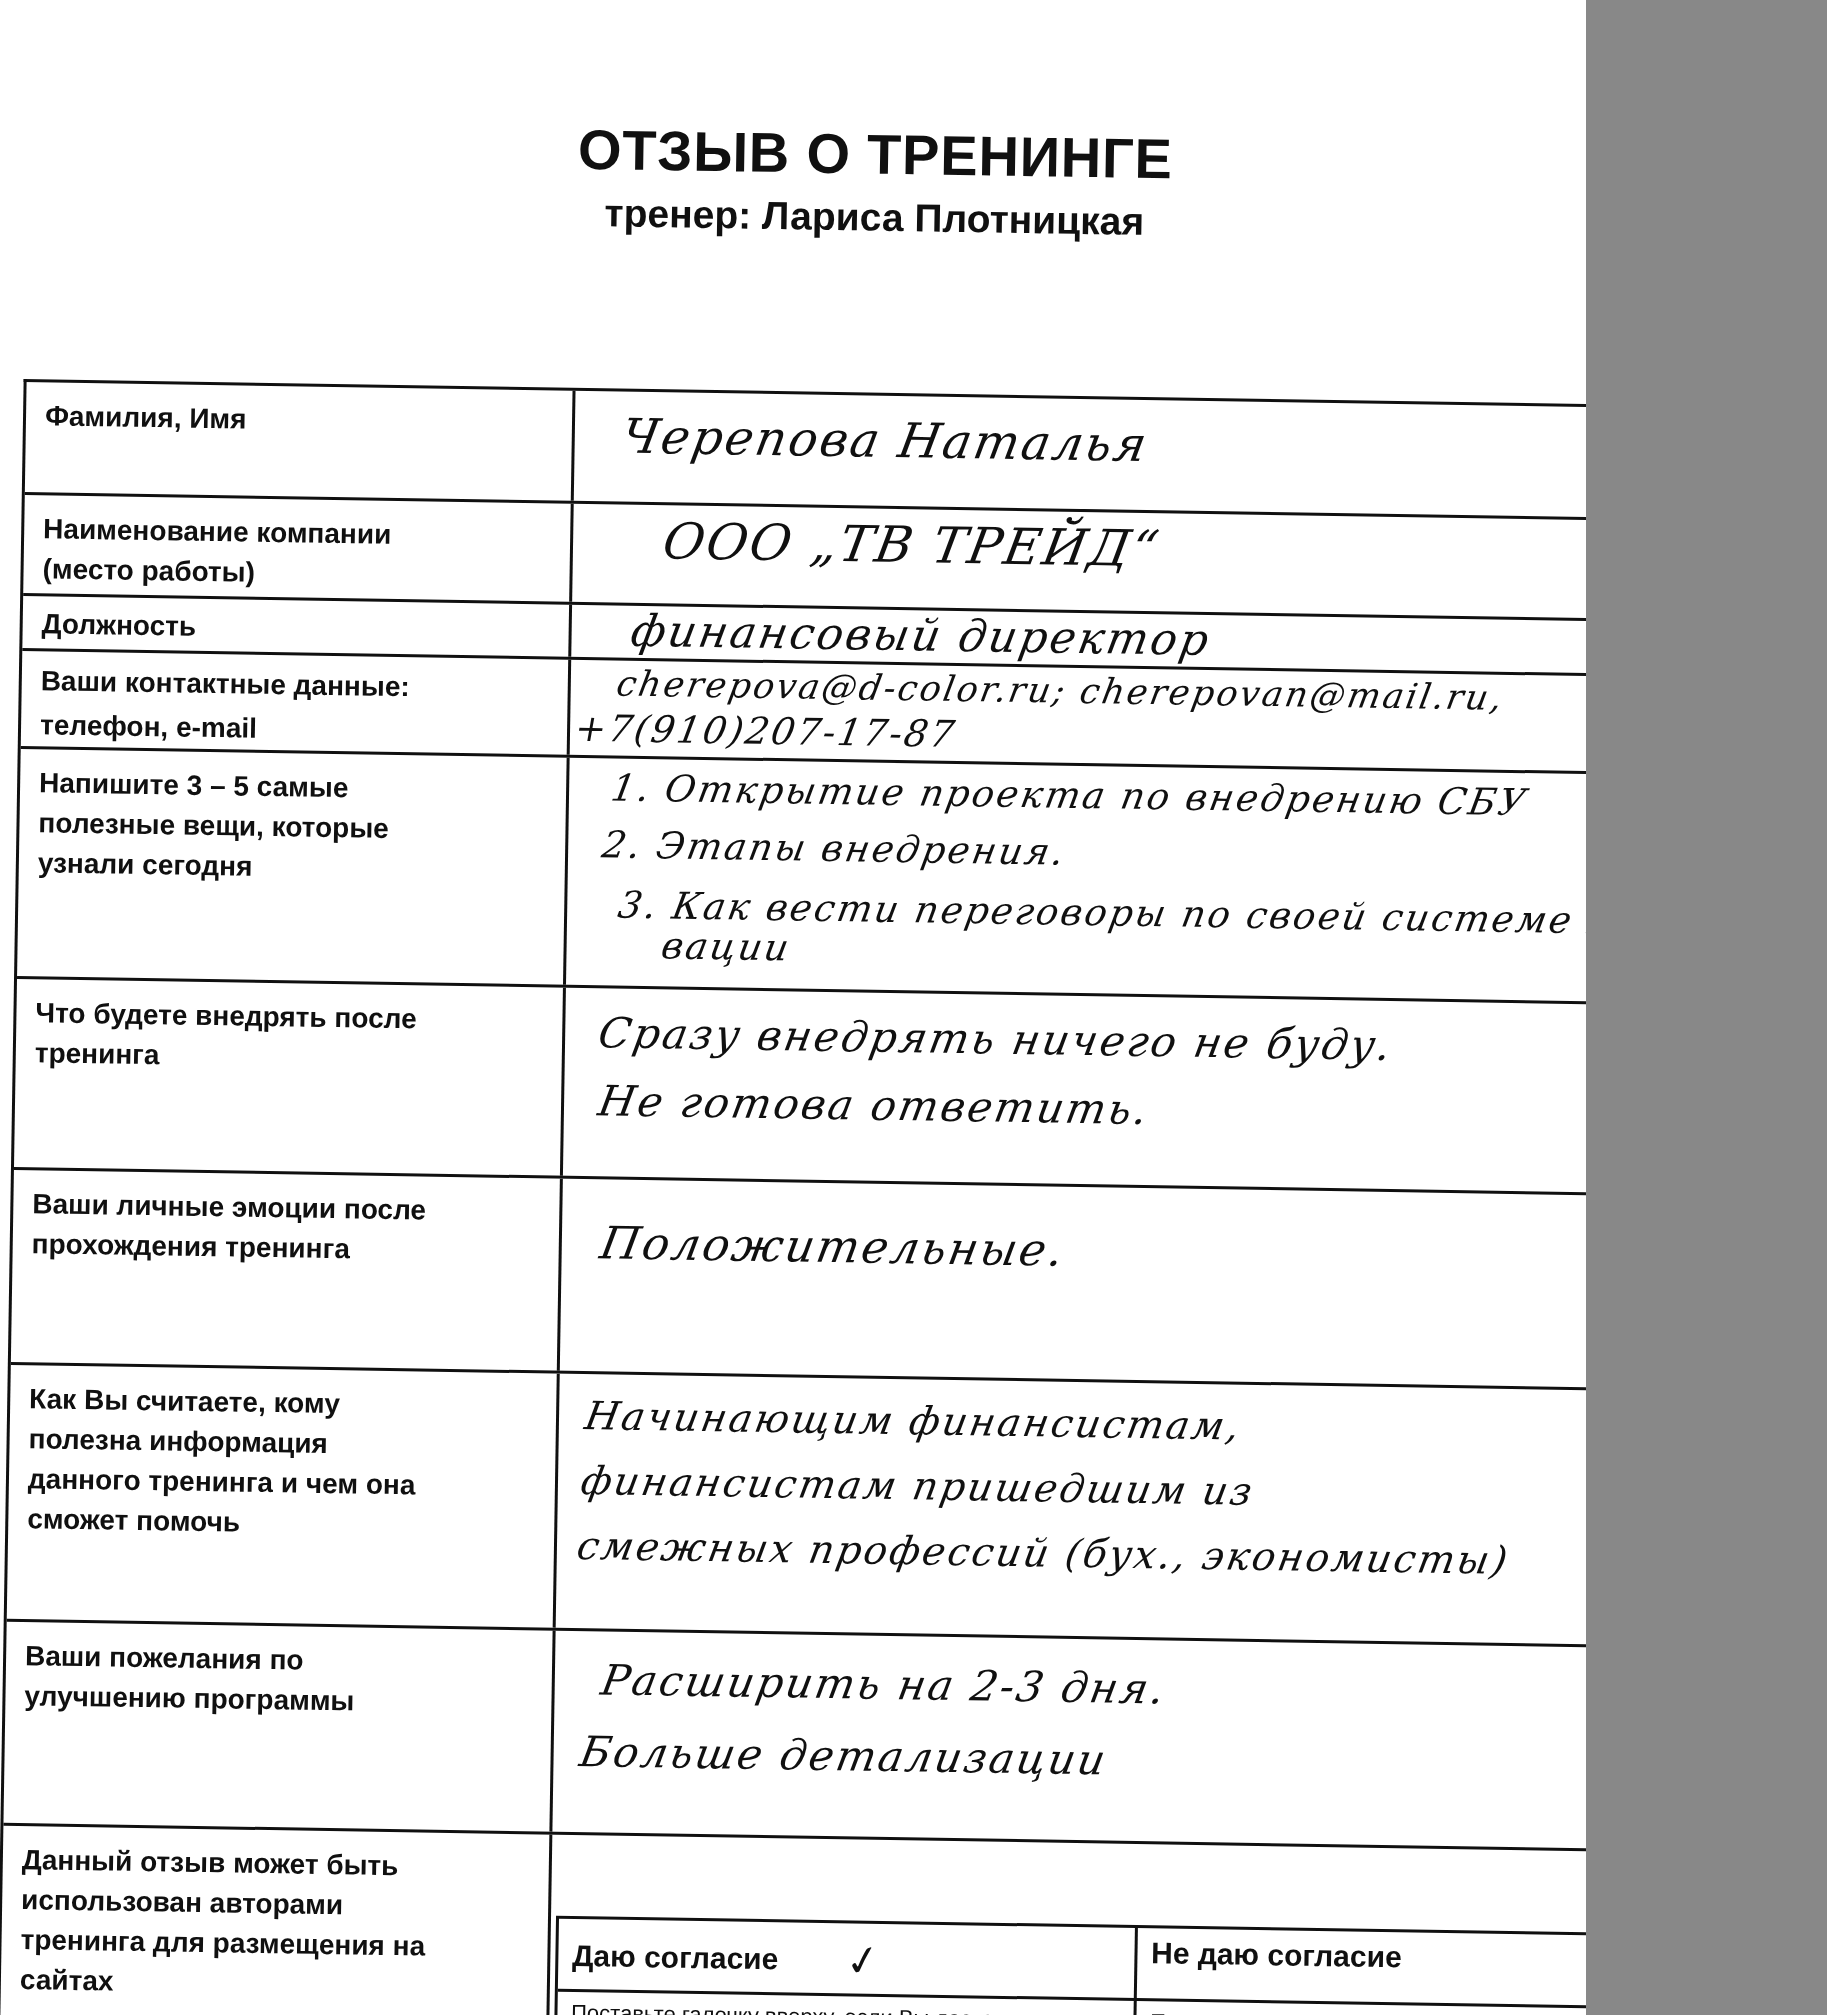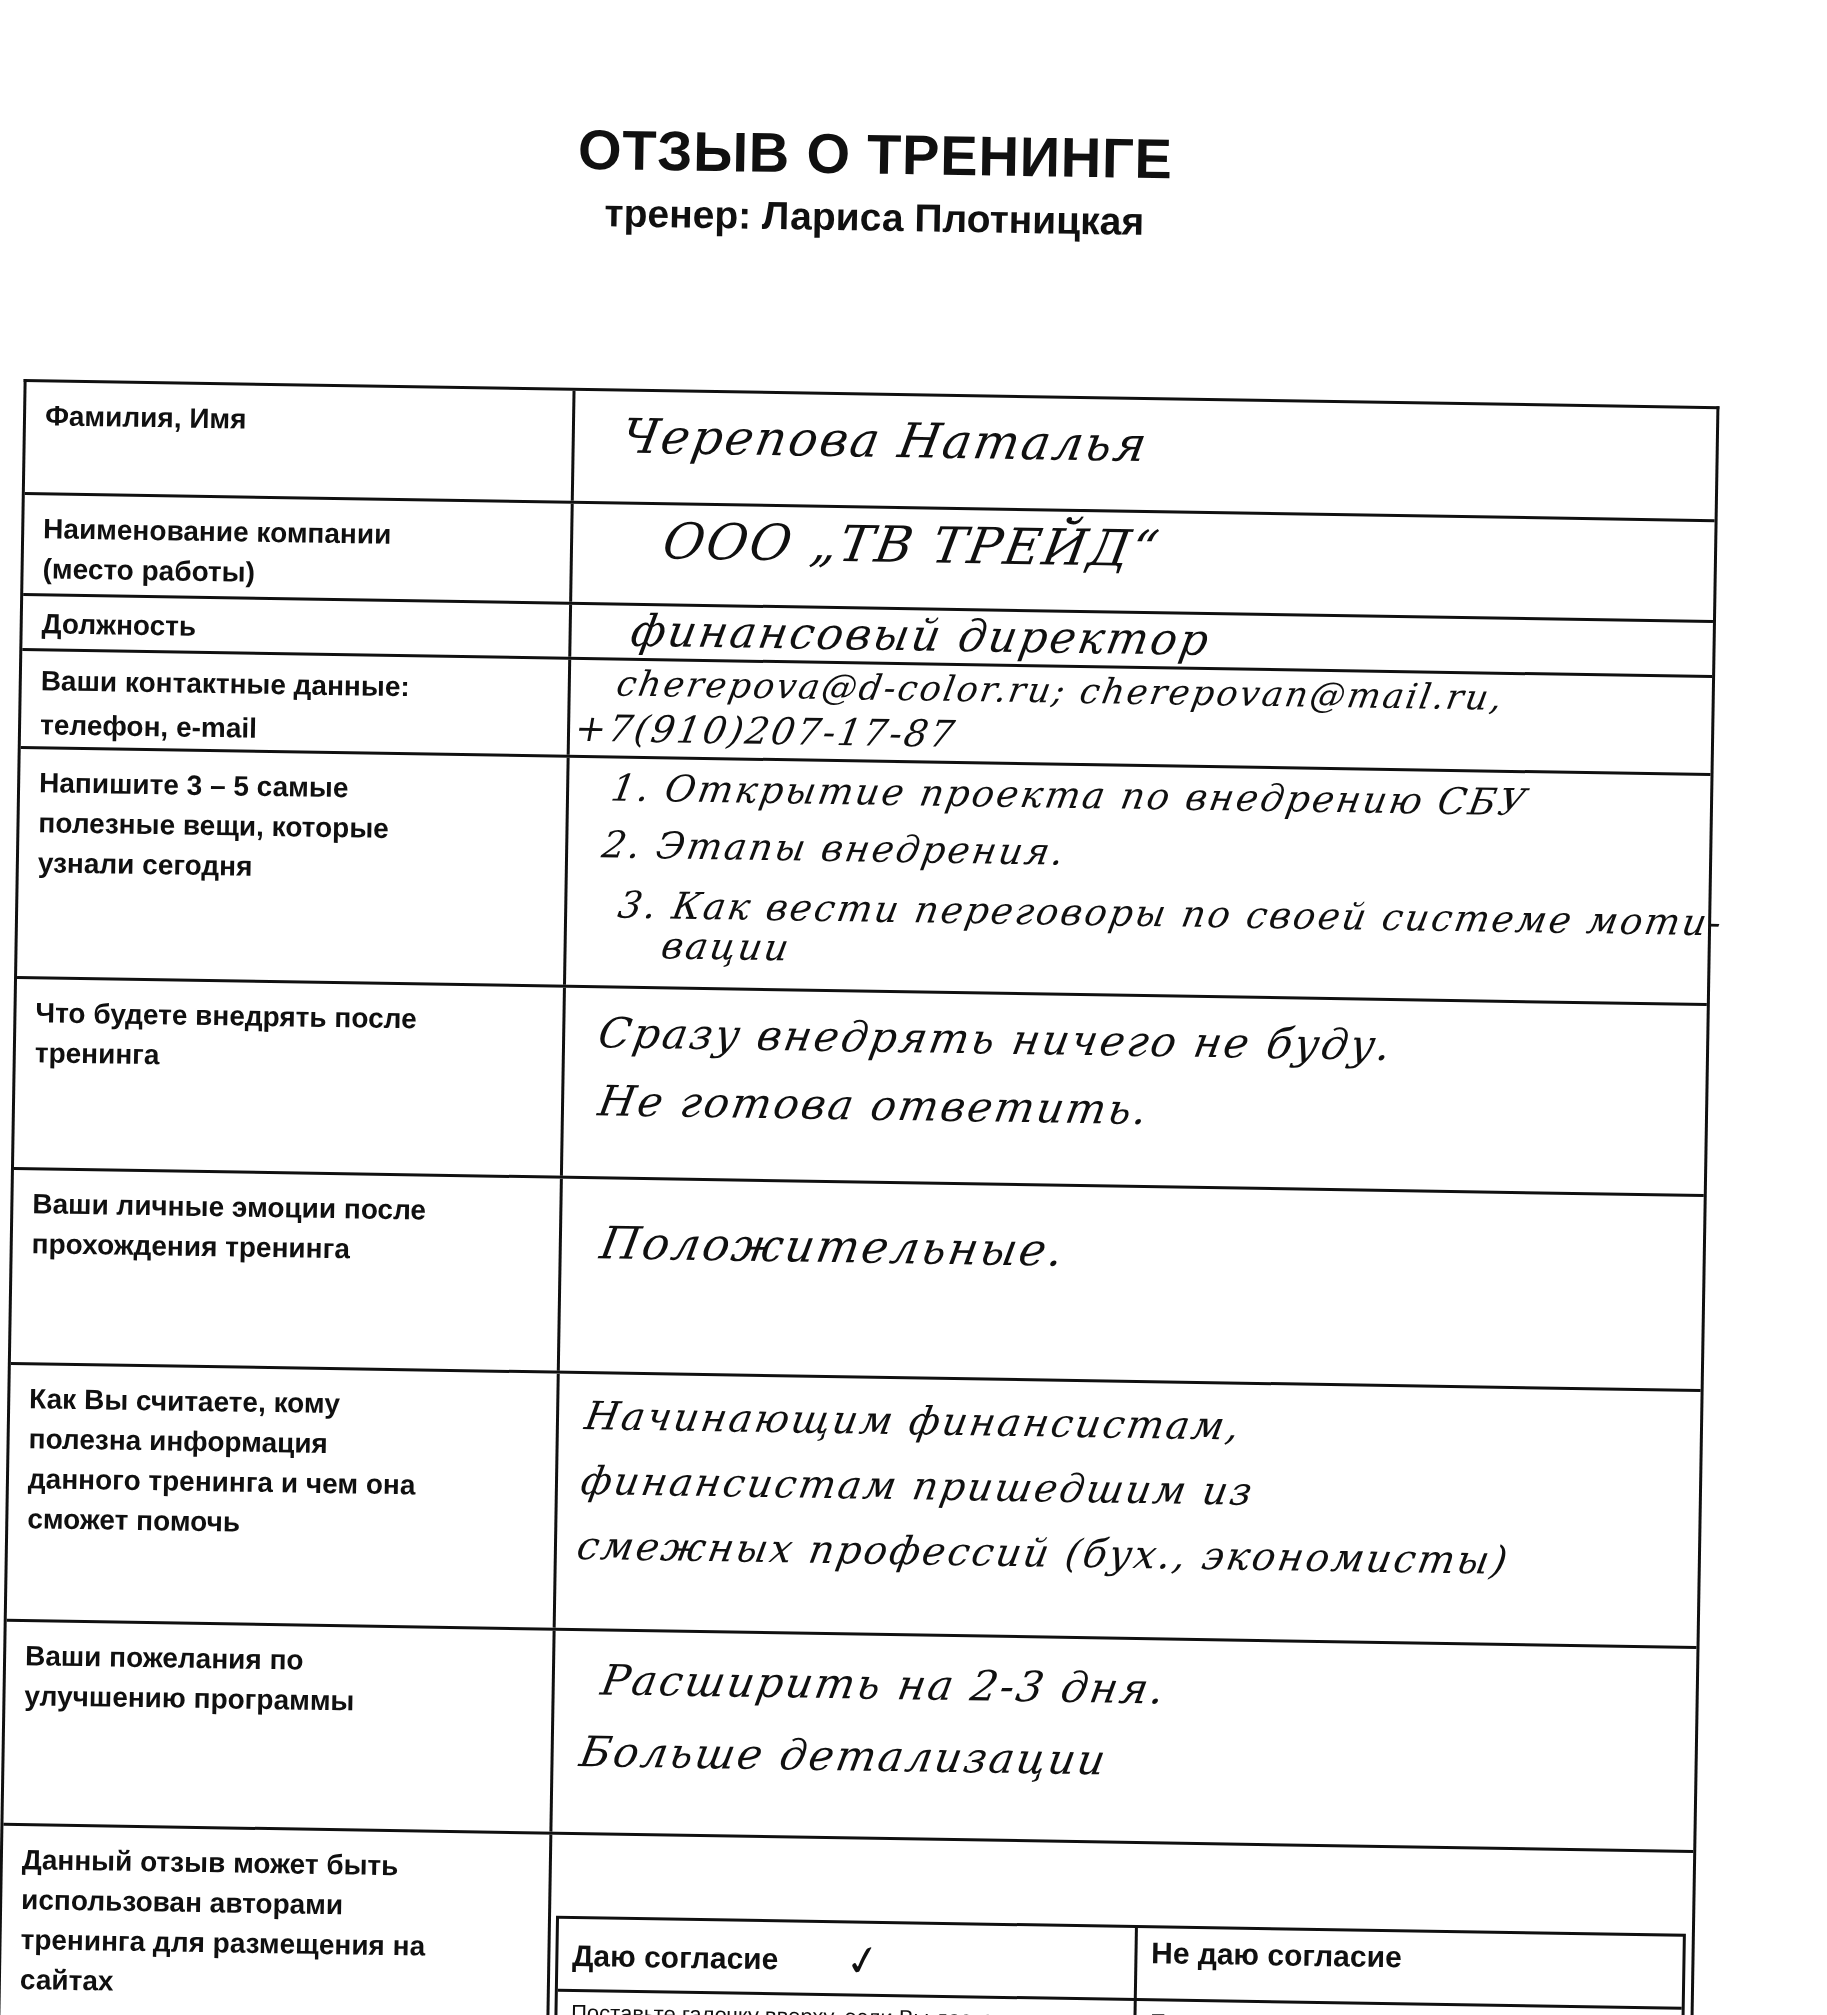--- a/index.html
+++ b/index.html
@@ -1,20 +1,20 @@
 <!DOCTYPE html>
 <html lang="ru" style="font-size:12.5px"><head>
 <meta charset="utf-8">
 <style>
   html,body{margin:0;padding:0;}
   *{box-sizing:border-box;}
   body{background:#888;}
   .page{
     position:relative;
-    width:1827px;height:2015px;
+    width:1586px;height:2015px;
     background:#ffffff;
     overflow:hidden;
     font-family:"Liberation Sans",sans-serif;
     color:#101010;
   }
   .doc{
     position:absolute;left:28px;top:108px;width:1696px;
     transform:rotate(0.92deg);
     transform-origin:0 0;
   }

